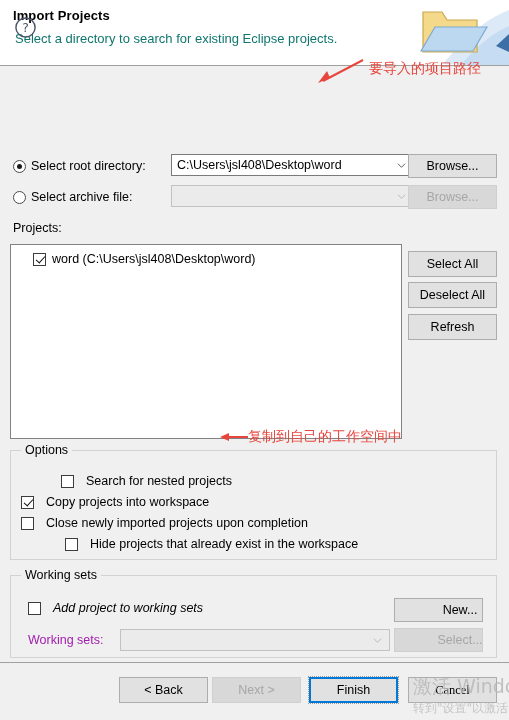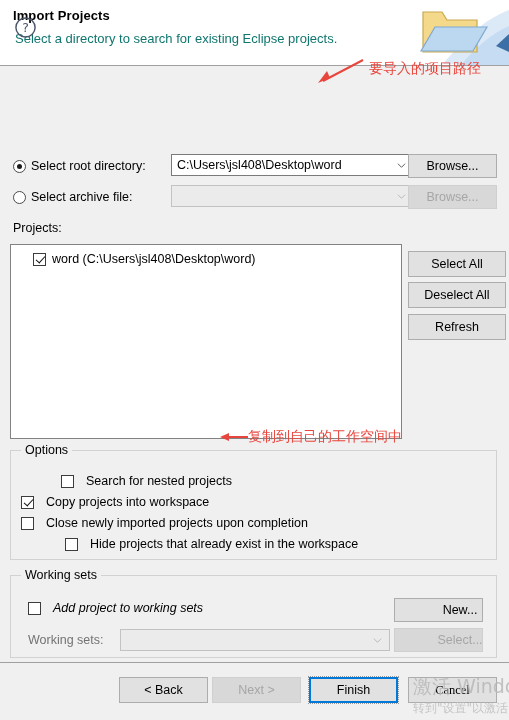--- a/index.html
+++ b/index.html
@@ -202,21 +202,21 @@
     border: solid #111;
     border-width: 0 1.5px 1.5px 0;
     transform: rotate(42deg);
   }
 
   .project-text { font-size: 12.5px; }
 
   .side-btn {
     position: absolute;
     left: 408px;
-    width: 98px;
+    width: 89px;
     height: 26px;
   }
   .side-1 { top: 185px; }
   .side-2 { top: 216px; }
   .side-3 { top: 248px; }
 
   
   .group {
     position: absolute;
     border: 1px solid #d2d2d2;
@@ -275,21 +275,21 @@
   .ws-combo-row {
     position: absolute;
     left: 17px;
     top: 53px;
     display: flex;
     align-items: center;
     width: 440px;
   }
   .ws-combo-label {
     font-size: 12.5px;
-    color: #737373;
+    color: #a21caf;
     width: 92px;
     flex: 0 0 auto;
   }
   .ws-combo {
     width: 270px;
     flex: 0 0 auto;
   }
   .ws-btn {
     position: absolute;
     left: 383px;

